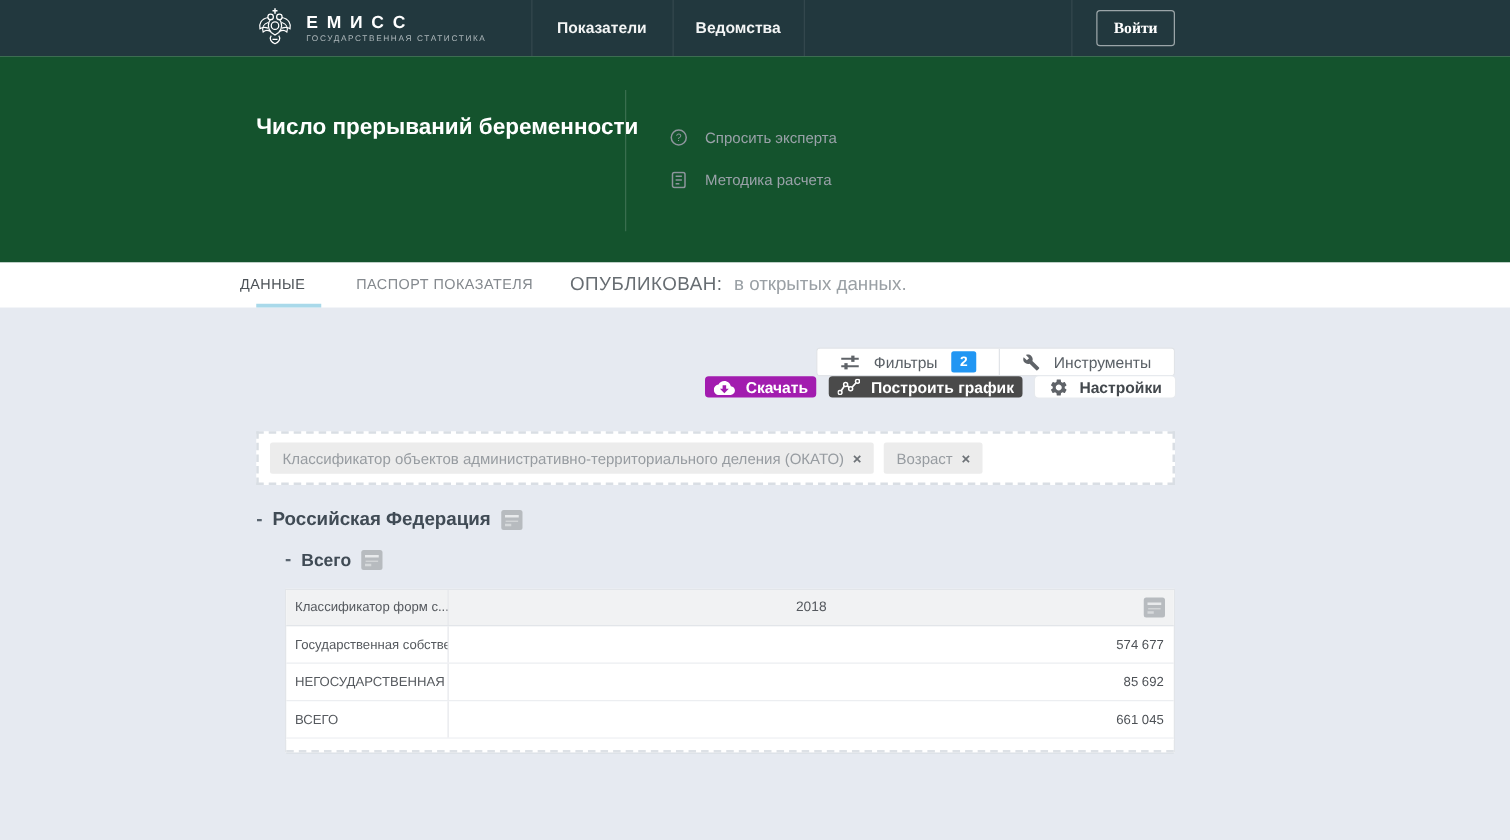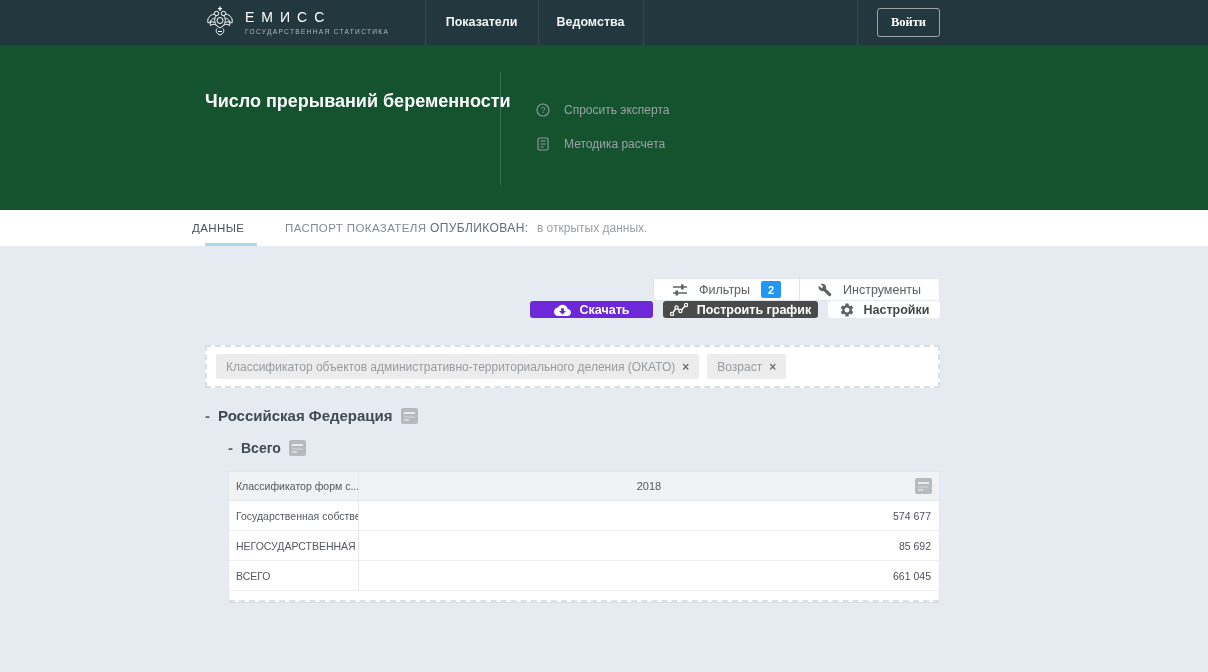--- a/index.html
+++ b/index.html
@@ -3,21 +3,21 @@
 <meta charset="utf-8">
 <style>
   * { box-sizing: border-box; margin: 0; padding: 0; }
   html, body { width: 1208px; height: 672px; overflow: hidden; }
   body { font-family: "Liberation Sans", sans-serif; background: #e6eaf1; }
 
   
   .navbar { position: relative; height: 45px; background: #22383e; }
   .nav-sep { position: absolute; top: 0; bottom: 0; width: 1px; background: rgba(255,255,255,0.08); }
   .logo { position: absolute; left: 205px; top: 5px; display: flex; align-items: center; gap: 10px; cursor: pointer; }
-  .logo-title { color: #fff; font-size: 14px; font-weight: 400; letter-spacing: 7px; line-height: 16px; }
+  .logo-title { color: #fff; font-size: 14px; font-weight: 700; letter-spacing: 7px; line-height: 16px; }
   .logo-sub { color: #aeb8bb; font-size: 6.6px; letter-spacing: 1.3px; margin-top: 3px; white-space: nowrap; }
   .nav-item { position: absolute; top: 0; height: 45px; line-height: 45px; text-align: center; color: #f2f4f4;
               font-size: 12.5px; font-weight: 600; cursor: pointer; }
   .login-btn { position: absolute; left: 877px; top: 8px; width: 63px; height: 29px; background: transparent;
                border: 1px solid rgba(255,255,255,0.55); border-radius: 3px; color: #fff; font-size: 12.5px;
                font-weight: 700; font-family: Liberation Serif, serif; cursor: pointer; }
 
   
   .hero { position: relative; height: 165px; background: #14532d; }
   .hero-title { position: absolute; left: 205px; top: 46px; color: #ffffff; font-size: 18px; font-weight: 600; }
@@ -25,40 +25,40 @@
   .hero-links { position: absolute; left: 536px; top: 58px; display: flex; flex-direction: column; gap: 20px; }
   .hero-link { display: flex; align-items: center; gap: 14px; color: #9aa2a9; font-size: 12px; cursor: pointer; }
   .hl-icon { width: 14px; height: 14px; flex: 0 0 auto; }
 
   
   .tabstrip { position: relative; height: 36px; background: #ffffff; }
   .tab { position: absolute; top: 0; height: 36px; line-height: 36px; font-size: 11.5px; letter-spacing: 0.4px; cursor: pointer; }
   .tab.active { color: #4c5257; }
   .tab.inactive { color: #84898e; }
   .tab-underline { position: absolute; left: 205px; bottom: 0; width: 52px; height: 3px; background: #a9d9ea; }
-  .published { position: absolute; left: 430px; top: 0; height: 24px; line-height: 36px; font-size: 12px; }
+  .published { position: absolute; left: 456px; top: 0; height: 24px; line-height: 36px; font-size: 15px; }
   .published-label { color: #676d72; letter-spacing: 0.4px; }
   .published-value { color: #9aa0a5; margin-left: 5px; cursor: pointer; }
 
   
   .content { background: #e6eaf1; height: 426px; padding-top: 32px; }
   .container { width: 735px; margin-left: 205px; position: relative; }
 
   .toolbar { display: flex; align-items: flex-end; height: 40px; flex-direction: column; }
   .btn-group { display: flex; height: 40px; background: #fff; border: 1px solid #e1e4e8; border-radius: 3px;
                margin-left: 5px; overflow: hidden; }
   .group-btn { display: flex; align-items: center; gap: 11px; padding: 0 18px; background: #fff; border: none;
                font-family: inherit; font-size: 12.5px; color: #5a6066; cursor: pointer; }
   .group-btn + .group-btn { border-left: 1px solid #e1e4e8; }
   .badge { display: inline-flex; align-items: center; justify-content: center; min-width: 20px; height: 17px;
            background: #2196f3; border-radius: 2px; color: #fff; font-size: 11px; font-weight: 700; }
   .right-btns { margin-left: auto; display: flex; gap: 10px; height: 30px; }
   .rbtn { display: flex; align-items: center; justify-content: center; gap: 9px; border: none; border-radius: 3px;
           font-family: inherit; font-size: 12.5px; font-weight: 700; cursor: pointer; }
-  .btn-download { width: 123px; background: #6d28d9; color: #fff; }
+  .btn-download { width: 89px; background: #a21caf; color: #fff; }
   .btn-chart { width: 155px; background: #4a4a4a; color: #fff; }
   .btn-settings { width: 112px; background: #fff; color: #43484d; box-shadow: 0 0 0 1px #e7eaee; }
 
   .chips { margin-top: 27px; height: 43px; background: #fff; border: 2px dashed #d9dee4; display: flex;
            align-items: center; padding: 0 9px; gap: 8px; }
   .chip { display: flex; align-items: center; gap: 7px; height: 25px; padding: 0 10px; background: #ececec;
           border-radius: 2px; font-size: 12px; color: #979ca1; cursor: pointer; white-space: nowrap; }
   .chip-x { color: #6e7378; font-weight: 700; font-size: 12px; cursor: pointer; }
 
   .tree { margin-top: 19px; }

